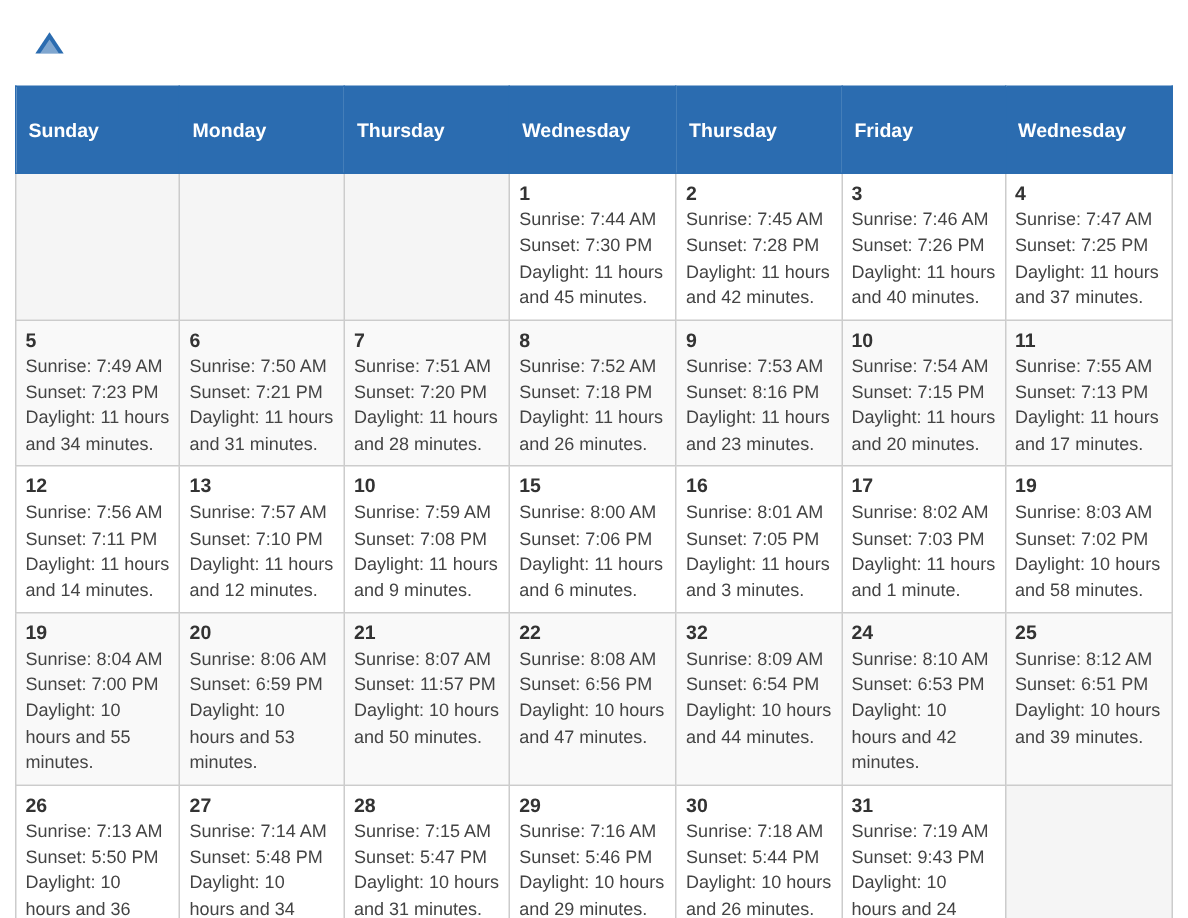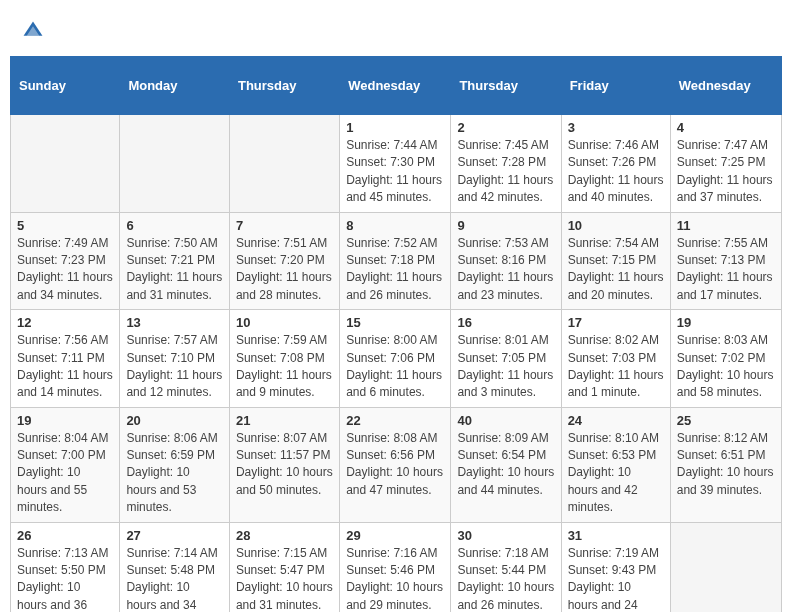--- a/index.html
+++ b/index.html
@@ -270,21 +270,21 @@
 and 50 minutes.</div>
         </td>
         <td>
           <span class="day-number">22</span>
           <div class="day-info">Sunrise: 8:08 AM
 Sunset: 6:56 PM
 Daylight: 10 hours
 and 47 minutes.</div>
         </td>
         <td>
-          <span class="day-number">40</span>
+          <span class="day-number">32</span>
           <div class="day-info">Sunrise: 8:09 AM
 Sunset: 6:54 PM
 Daylight: 10 hours
 and 44 minutes.</div>
         </td>
         <td>
           <span class="day-number">24</span>
           <div class="day-info">Sunrise: 8:10 AM
 Sunset: 6:53 PM
 Daylight: 10 hours

